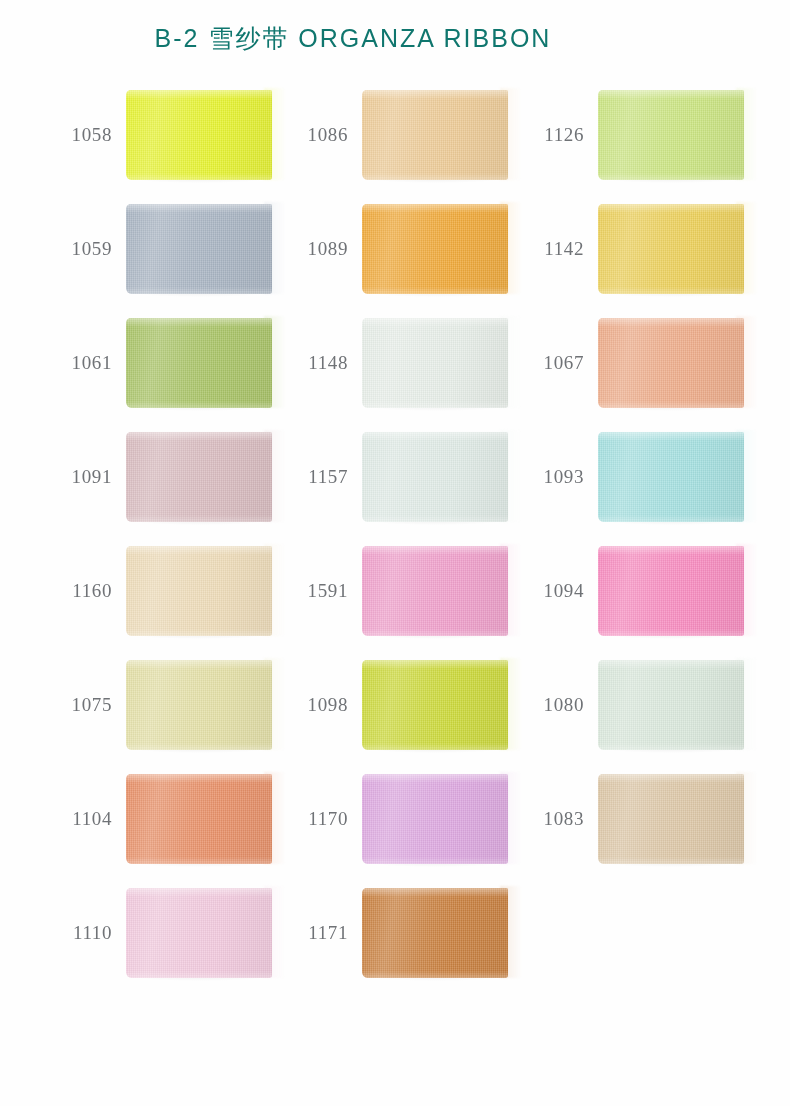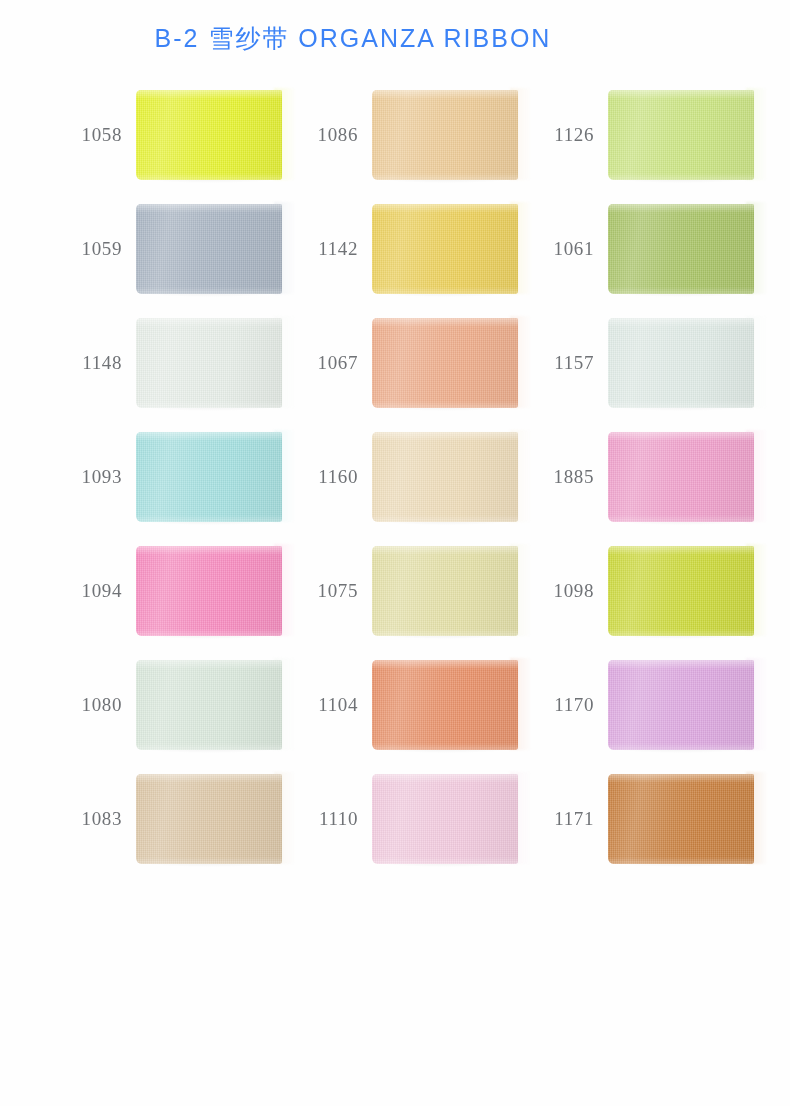--- a/index.html
+++ b/index.html
@@ -20,29 +20,29 @@
   .page-title {
     position: absolute;
     top: 22px;
     left: 0;
     width: 706px;
     text-align: center;
     font-family: "Liberation Sans", sans-serif;
     font-size: 25px;
     font-weight: 400;
     letter-spacing: 2.0px;
-    color: #3b82f6;
+    color: #0f766e;
     white-space: nowrap;
   }
 
   
   .swatch-grid {
     position: absolute;
     top: 78px;
-    left: 14px;
+    left: 4px;
     width: 724px;
     display: grid;
     grid-template-columns: 236px 236px 236px;
     grid-auto-rows: 114px;
     column-gap: 0px;
     row-gap: 0px;
     padding-left: 44px;
     box-sizing: border-box;
   }
 
@@ -241,20 +241,37 @@
           <div class="base" style="background: rgb(169, 181, 195);"></div>
           <div class="weave-v"></div>
           <div class="weave-h"></div>
           <div class="sheen"></div>
           <div class="edge-top"></div>
           <div class="edge-bottom"></div>
         </div>
       </div>
     </div>
     <div class="swatch-cell">
+      <div class="swatch-code">1089</div>
+      <div class="ribbon-wrap">
+        <div class="ribbon-tail">
+          <div class="tail-fade" style="background: rgb(247, 212, 156);"></div>
+        </div>
+        <div class="ribbon-shadow"></div>
+        <div class="ribbon">
+          <div class="base" style="background: rgb(240, 169, 58);"></div>
+          <div class="weave-v"></div>
+          <div class="weave-h"></div>
+          <div class="sheen"></div>
+          <div class="edge-top"></div>
+          <div class="edge-bottom"></div>
+        </div>
+      </div>
+    </div>
+    <div class="swatch-cell">
       <div class="swatch-code">1142</div>
       <div class="ribbon-wrap">
         <div class="ribbon-tail">
           <div class="tail-fade" style="background: rgb(245, 231, 169);"></div>
         </div>
         <div class="ribbon-shadow"></div>
         <div class="ribbon">
           <div class="base" style="background: rgb(236, 208, 90);"></div>
           <div class="weave-v"></div>
           <div class="weave-h"></div>
@@ -309,20 +326,37 @@
           <div class="base" style="background: rgb(238, 172, 138);"></div>
           <div class="weave-v"></div>
           <div class="weave-h"></div>
           <div class="sheen"></div>
           <div class="edge-top"></div>
           <div class="edge-bottom"></div>
         </div>
       </div>
     </div>
     <div class="swatch-cell">
+      <div class="swatch-code">1091</div>
+      <div class="ribbon-wrap">
+        <div class="ribbon-tail">
+          <div class="tail-fade" style="background: rgb(236, 221, 224);"></div>
+        </div>
+        <div class="ribbon-shadow"></div>
+        <div class="ribbon">
+          <div class="base" style="background: rgb(217, 188, 192);"></div>
+          <div class="weave-v"></div>
+          <div class="weave-h"></div>
+          <div class="sheen"></div>
+          <div class="edge-top"></div>
+          <div class="edge-bottom"></div>
+        </div>
+      </div>
+    </div>
+    <div class="swatch-cell">
       <div class="swatch-code">1157</div>
       <div class="ribbon-wrap">
         <div class="ribbon-tail">
           <div class="tail-fade" style="background: rgb(240, 246, 243);"></div>
         </div>
         <div class="ribbon-shadow"></div>
         <div class="ribbon">
           <div class="base" style="background: rgb(224, 235, 230);"></div>
           <div class="weave-v"></div>
           <div class="weave-h"></div>
@@ -360,21 +394,21 @@
           <div class="base" style="background: rgb(238, 220, 185);"></div>
           <div class="weave-v"></div>
           <div class="weave-h"></div>
           <div class="sheen"></div>
           <div class="edge-top"></div>
           <div class="edge-bottom"></div>
         </div>
       </div>
     </div>
     <div class="swatch-cell">
-      <div class="swatch-code">1885</div>
+      <div class="swatch-code">1591</div>
       <div class="ribbon-wrap">
         <div class="ribbon-tail">
           <div class="tail-fade" style="background: rgb(247, 208, 229);"></div>
         </div>
         <div class="ribbon-shadow"></div>
         <div class="ribbon">
           <div class="base" style="background: rgb(240, 160, 203);"></div>
           <div class="weave-v"></div>
           <div class="weave-h"></div>
           <div class="sheen"></div>

